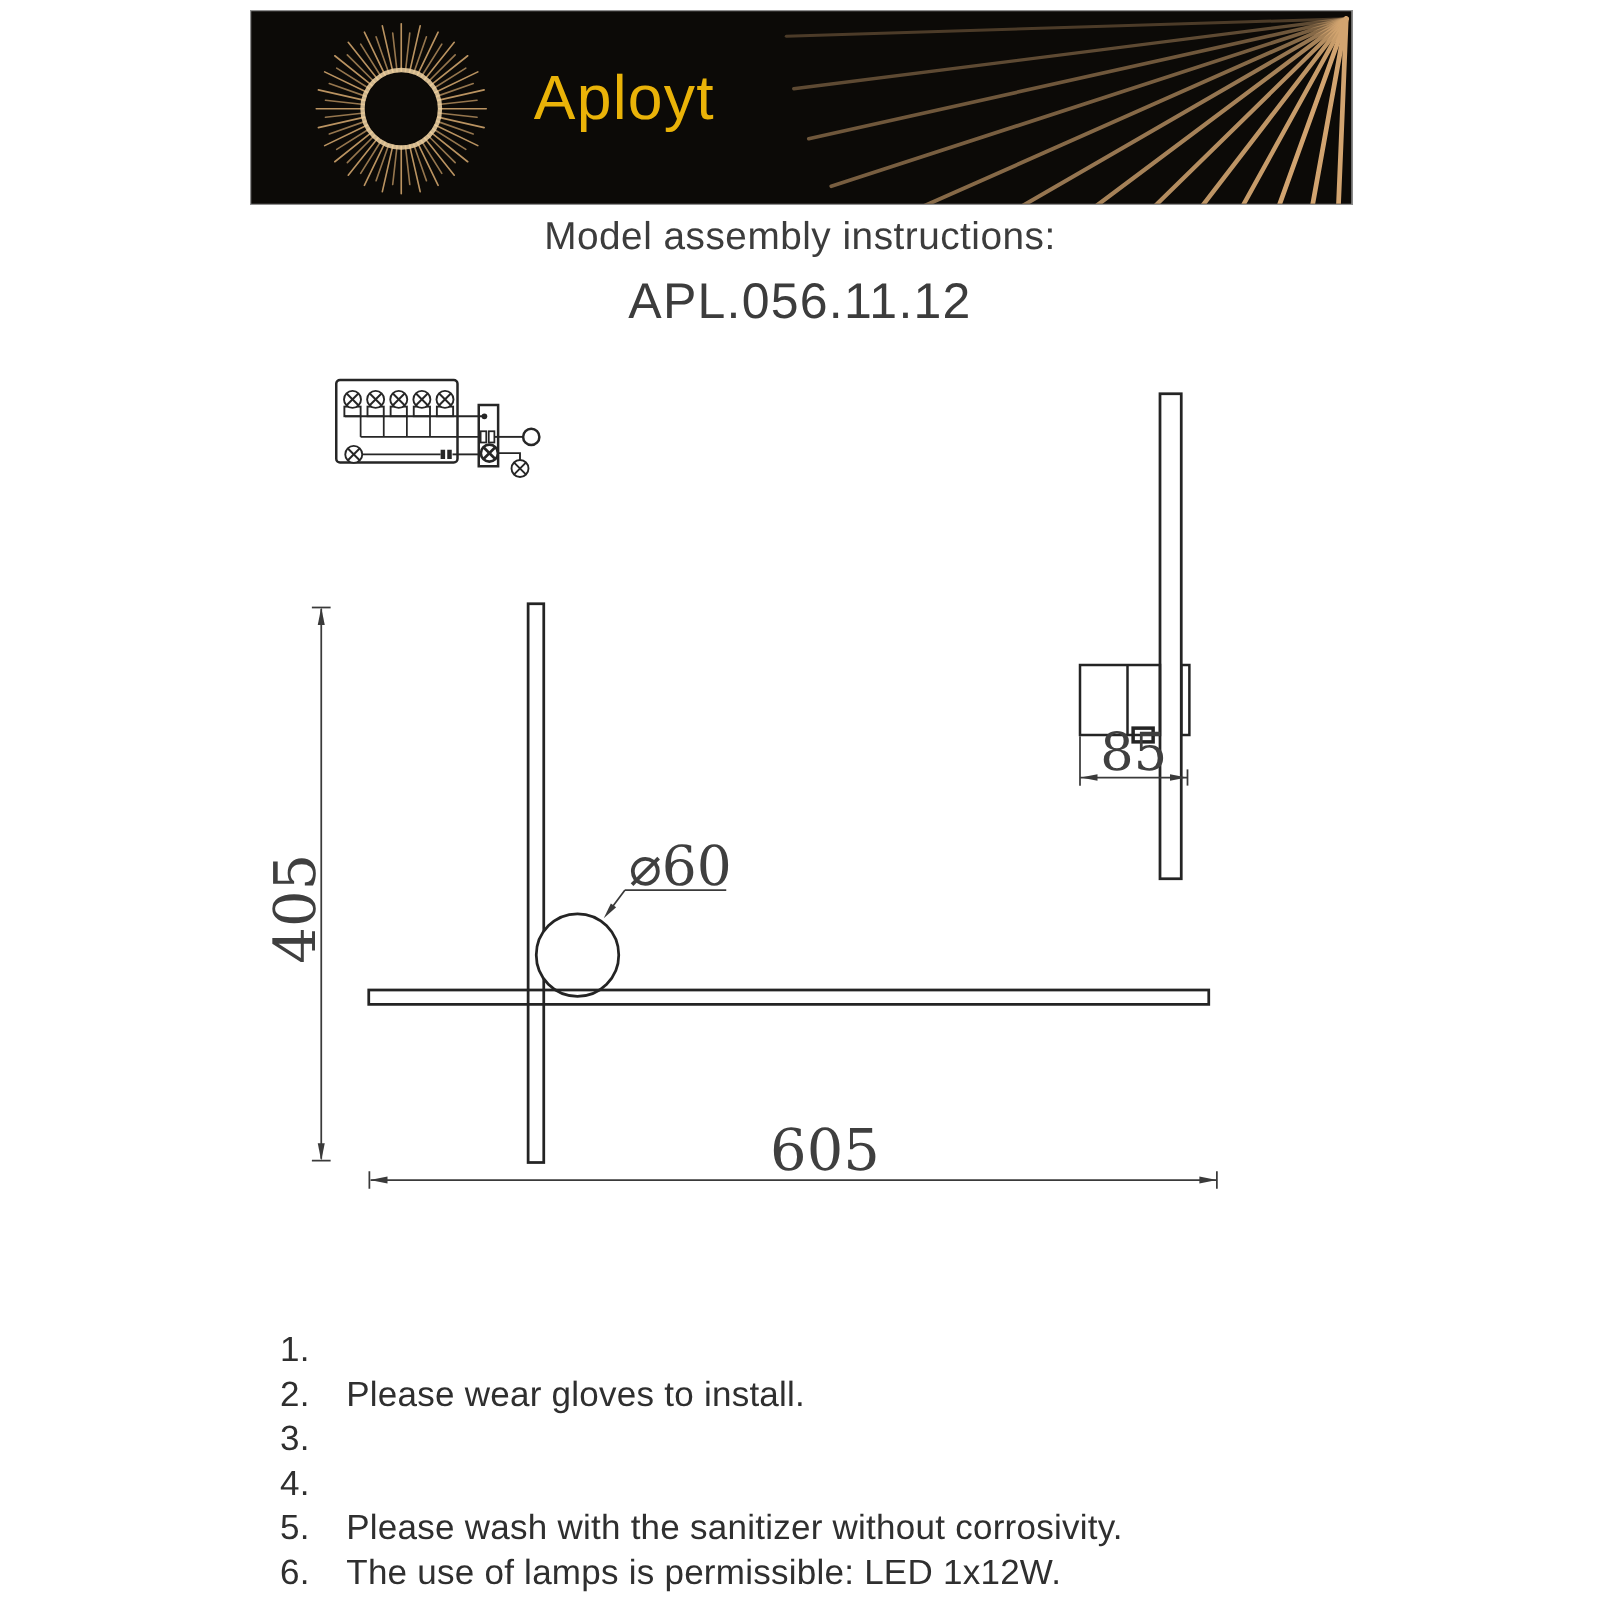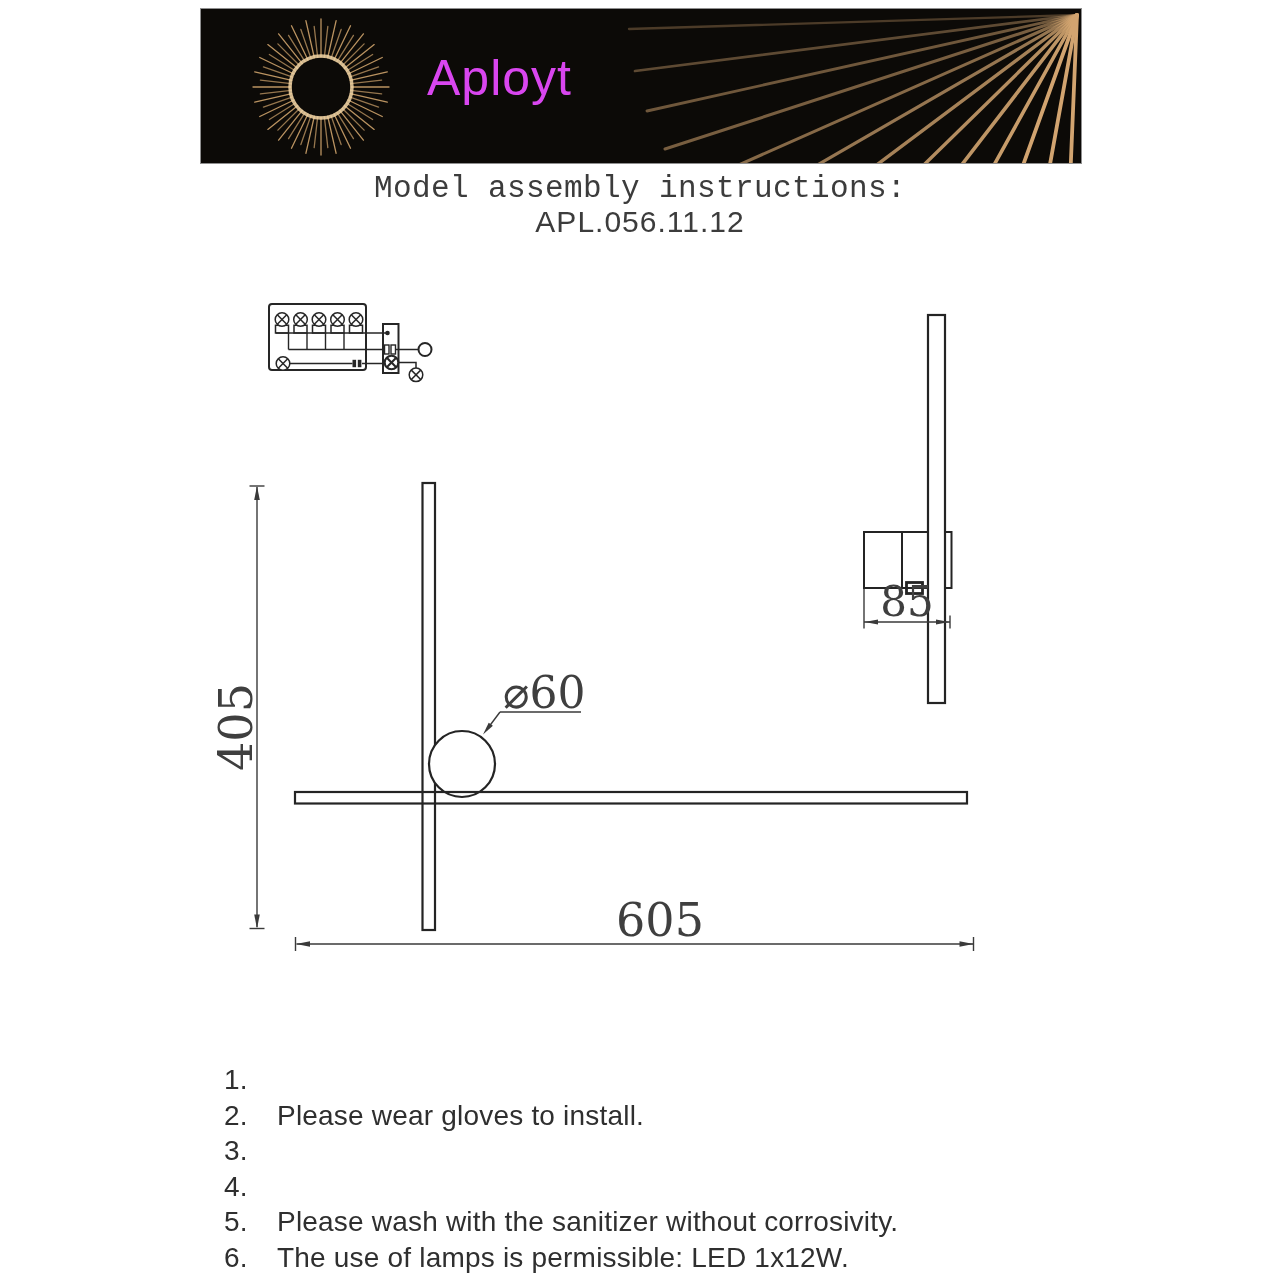--- a/index.html
+++ b/index.html
@@ -12,29 +12,29 @@
   
   .banner {
     position:absolute; left:200px; top:8px; width:882px; height:156px;
     background:#0c0a07; overflow:hidden; box-sizing:border-box;
     border:1px solid #8f8f8f;
   }
   .sun-wrap { position:absolute; left:50px; top:8px; width:140px; height:140px; }
   .sun-svg { position:absolute; left:0; top:0; }
   .brand {
     position:absolute; left:226px; top:44px;
-    font-size:50px; line-height:1; color:#d946ef; letter-spacing:1px;
+    font-size:50px; line-height:1; color:#eab308; letter-spacing:1px;
     font-family:"Liberation Sans","DejaVu Sans",sans-serif; font-weight:400;
   }
   .rays-svg { position:absolute; right:0; top:0; }
 
   
   .title-block { position:absolute; left:0; top:172px; width:1280px; text-align:center; color:#3c3c3c; }
-  .title-l1 { font-size:31px; line-height:34px; letter-spacing:0.4px;font-family:Liberation Mono, monospace; }
-  .title-l2 { font-size:30px; line-height:32px; margin-top:0; letter-spacing:1px; }
+  .title-l1 { font-size:31px; line-height:34px; letter-spacing:0.4px; }
+  .title-l2 { font-size:40px; line-height:32px; margin-top:19px; letter-spacing:1px; }
 
   
   .drawing { position:absolute; left:200px; top:280px; width:820px; height:700px; }
   .dimtext {
     font-family:"DejaVu Serif","Liberation Serif",serif;
     fill:#3f3f3f;
   }
 
   
   .list { position:absolute; left:224px; top:1063px; width:850px; color:#2f2f2f; }

